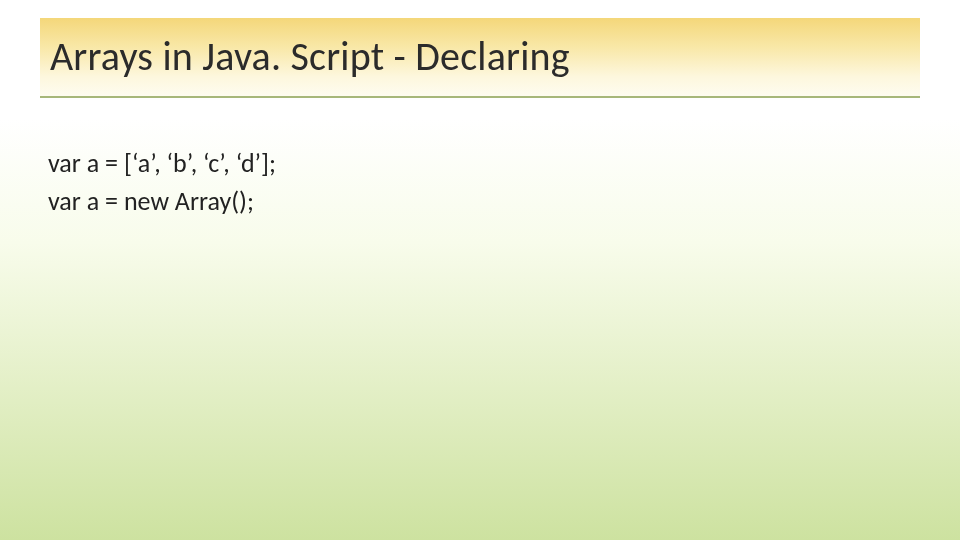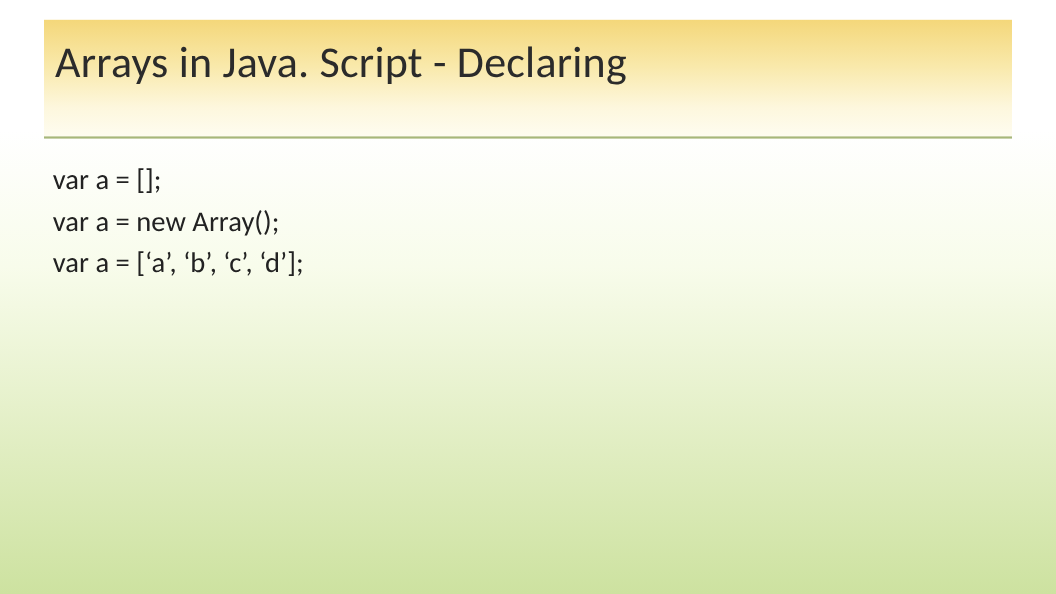--- a/index.html
+++ b/index.html
@@ -20,21 +20,21 @@
                 #ffffff 22%,
                 #f8fceb 45%,
                 #e3efc6 72%,
                 #cde2a0 100%);
   }
   .title-bar {
     position: absolute;
     left: 40px;
     right: 40px;
     top: 18px;
-    height: 108px;
+    height: 80px;
     background: linear-gradient(to bottom,
                 #f4d77a 0%,
                 #f9e9ab 40%,
                 #fdf7dd 75%,
                 #fefcf0 100%);
     border-bottom: 2px solid #a7b77a;
     box-sizing: border-box;
     padding: 14px 10px 0 10px;
   }
   .title-text {
@@ -59,18 +59,17 @@
 </head>
 <body>
 
 <div class="slide">
 
   <div class="title-bar">
     <div class="title-text">Arrays in Java. Script - Declaring</div>
   </div>
 
   <div class="body-area">
-    <div class="code-line">var a = [];</div>
+    <div class="code-line">var a = [‘a’, ‘b’, ‘c’, ‘d’];</div>
     <div class="code-line">var a = new Array();</div>
-    <div class="code-line">var a = [‘a’, ‘b’, ‘c’, ‘d’];</div>
   </div>
 
 </div>
 
 </body></html>

